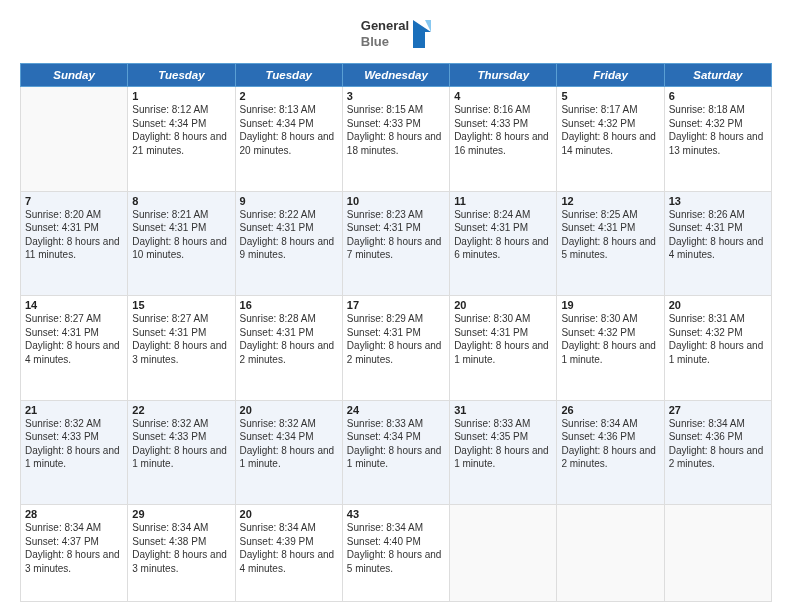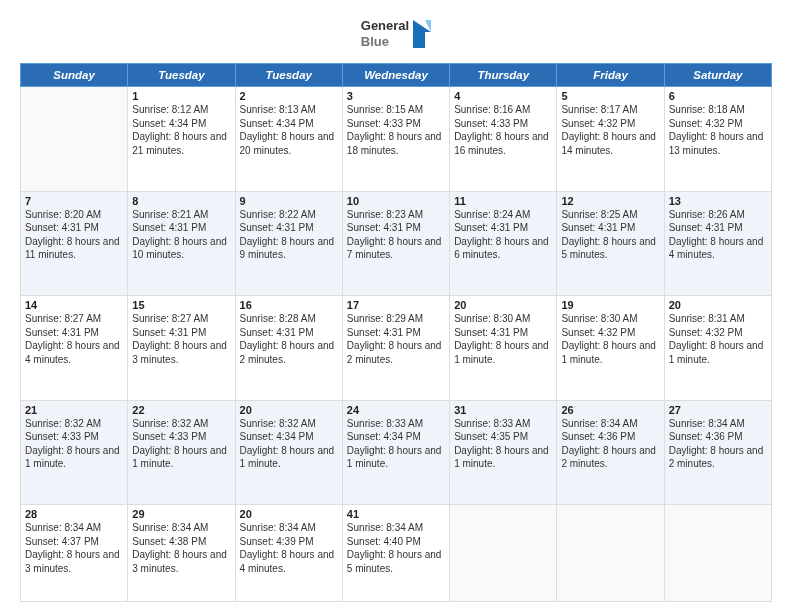--- a/index.html
+++ b/index.html
@@ -246,21 +246,21 @@
           </td>
           <td>
             <span class="day-num">29</span>
             <div class="cell-info">Sunrise: 8:34 AM<br>Sunset: 4:38 PM<br>Daylight: 8 hours and 3 minutes.</div>
           </td>
           <td>
             <span class="day-num">20</span>
             <div class="cell-info">Sunrise: 8:34 AM<br>Sunset: 4:39 PM<br>Daylight: 8 hours and 4 minutes.</div>
           </td>
           <td>
-            <span class="day-num">41</span>
+            <span class="day-num">43</span>
             <div class="cell-info">Sunrise: 8:34 AM<br>Sunset: 4:40 PM<br>Daylight: 8 hours and 5 minutes.</div>
           </td>
           <td class="empty-cell"></td>
           <td class="empty-cell"></td>
           <td class="empty-cell"></td>
         </tr>
       </tbody>
   </table>
 </div>
 

